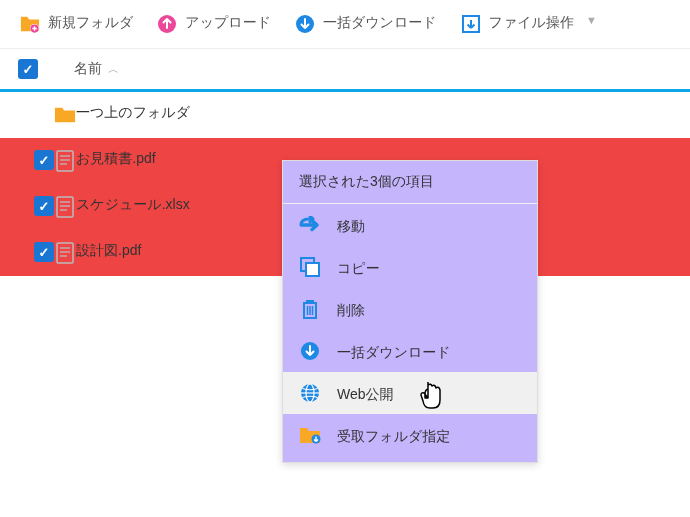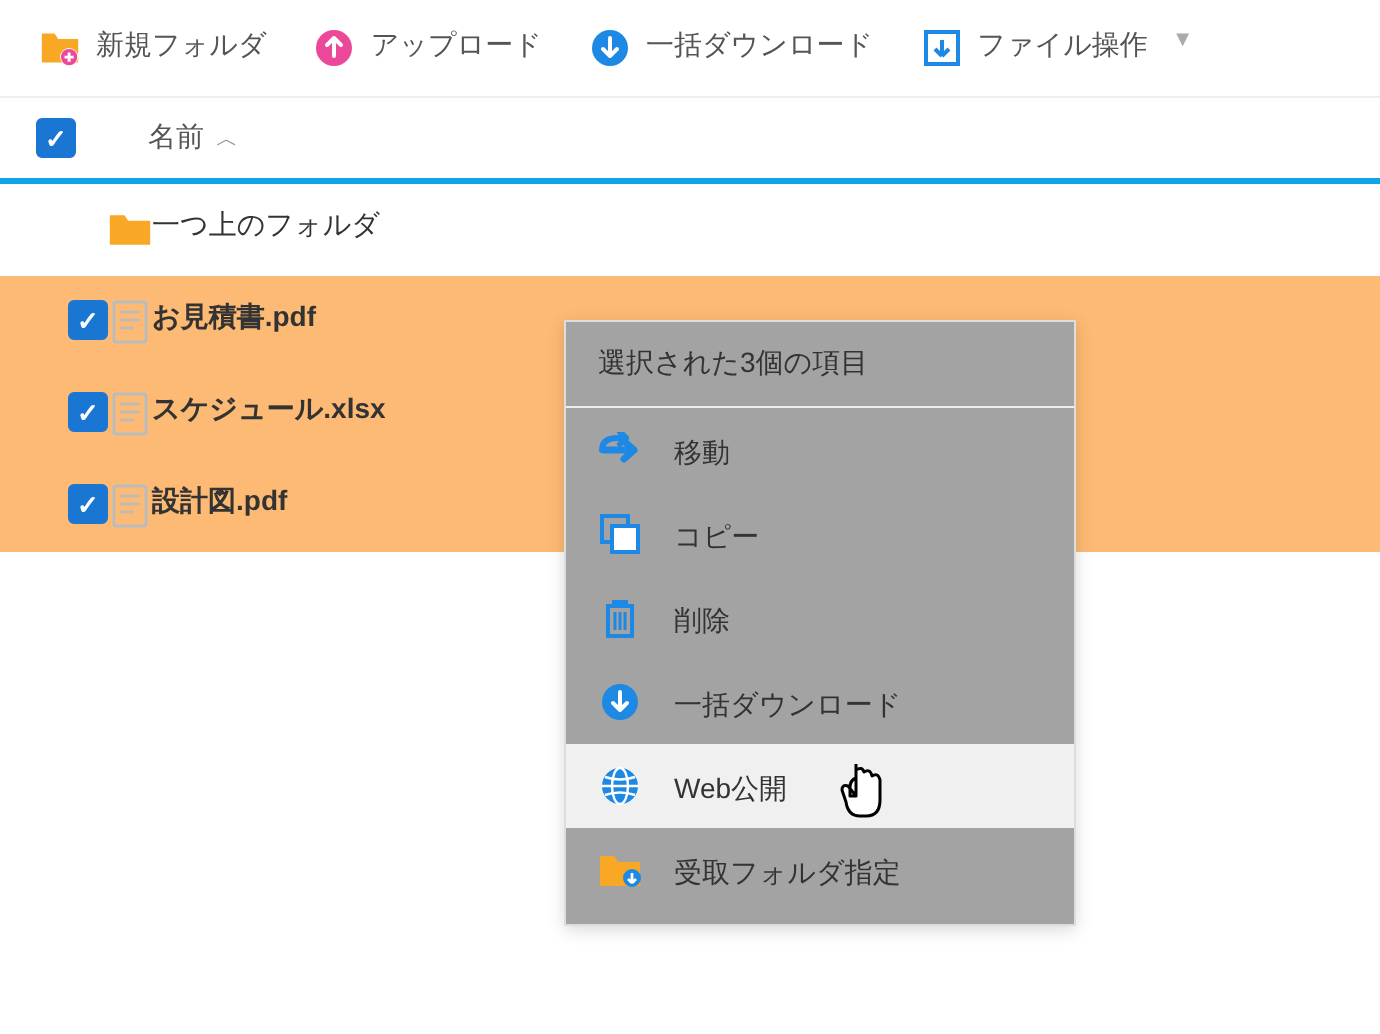--- a/index.html
+++ b/index.html
@@ -75,42 +75,41 @@
     .sort-arrow {
       color: #999;
       font-size: 11px;
     }
     .file-row {
       display: flex;
       align-items: flex-start;
       padding: 12px 34px;
     }
     .file-row.selected {
-      background: #fdba74;
-      font-weight: bold;
+      background: #ef4444;
     }
     .file-row .spacer {
       width: 20px;
     }
     .file-icon {
       width: 22px;
       height: 22px;
       display: flex;
       align-items: center;
       justify-content: center;
     }
     .file-name {
       color: #333;
     }
     .context-menu {
       position: absolute;
       left: 282px;
       top: 160px;
       width: 256px;
-      background: #a3a3a3;
+      background: #c4b5fd;
       border: 1px solid #ddd;
       box-shadow: 0 2px 8px rgba(0,0,0,0.15);
       padding-bottom: 6px;
     }
     .context-header {
       padding: 12px 16px;
       color: #333;
       border-bottom: 1px solid #eee;
     }
     .context-item {

